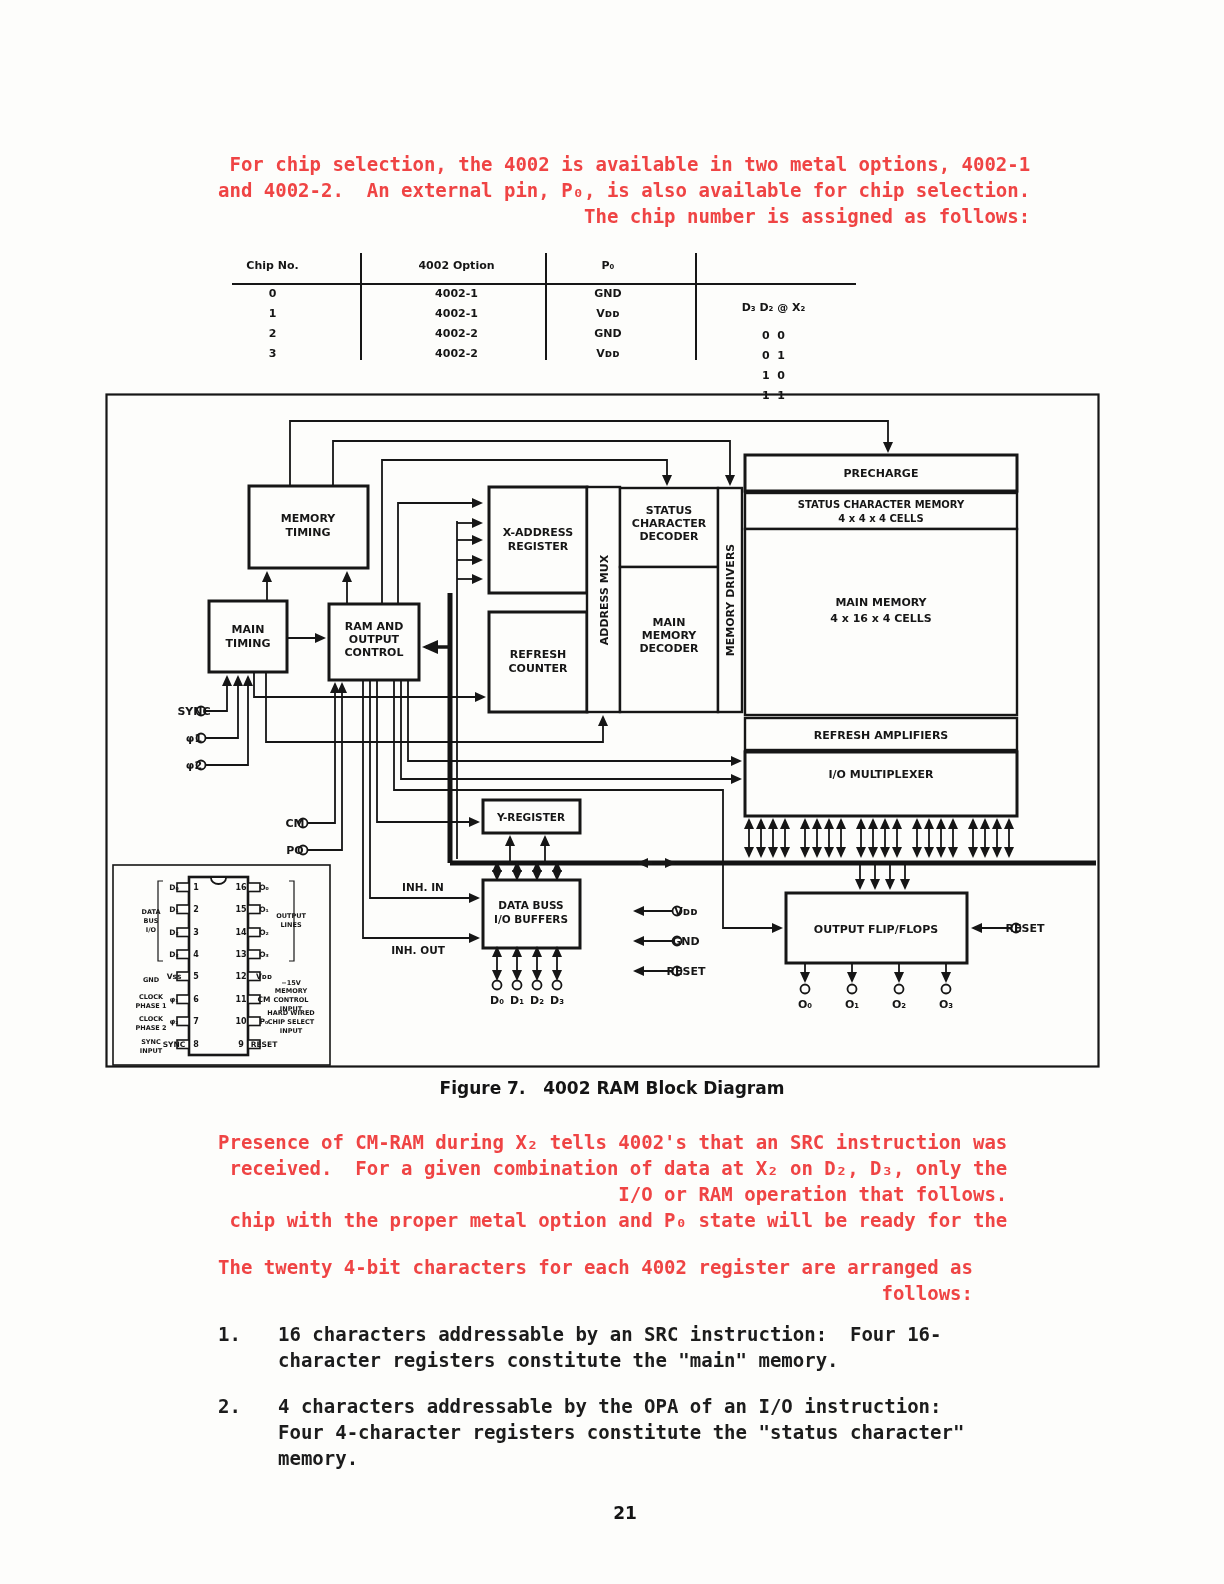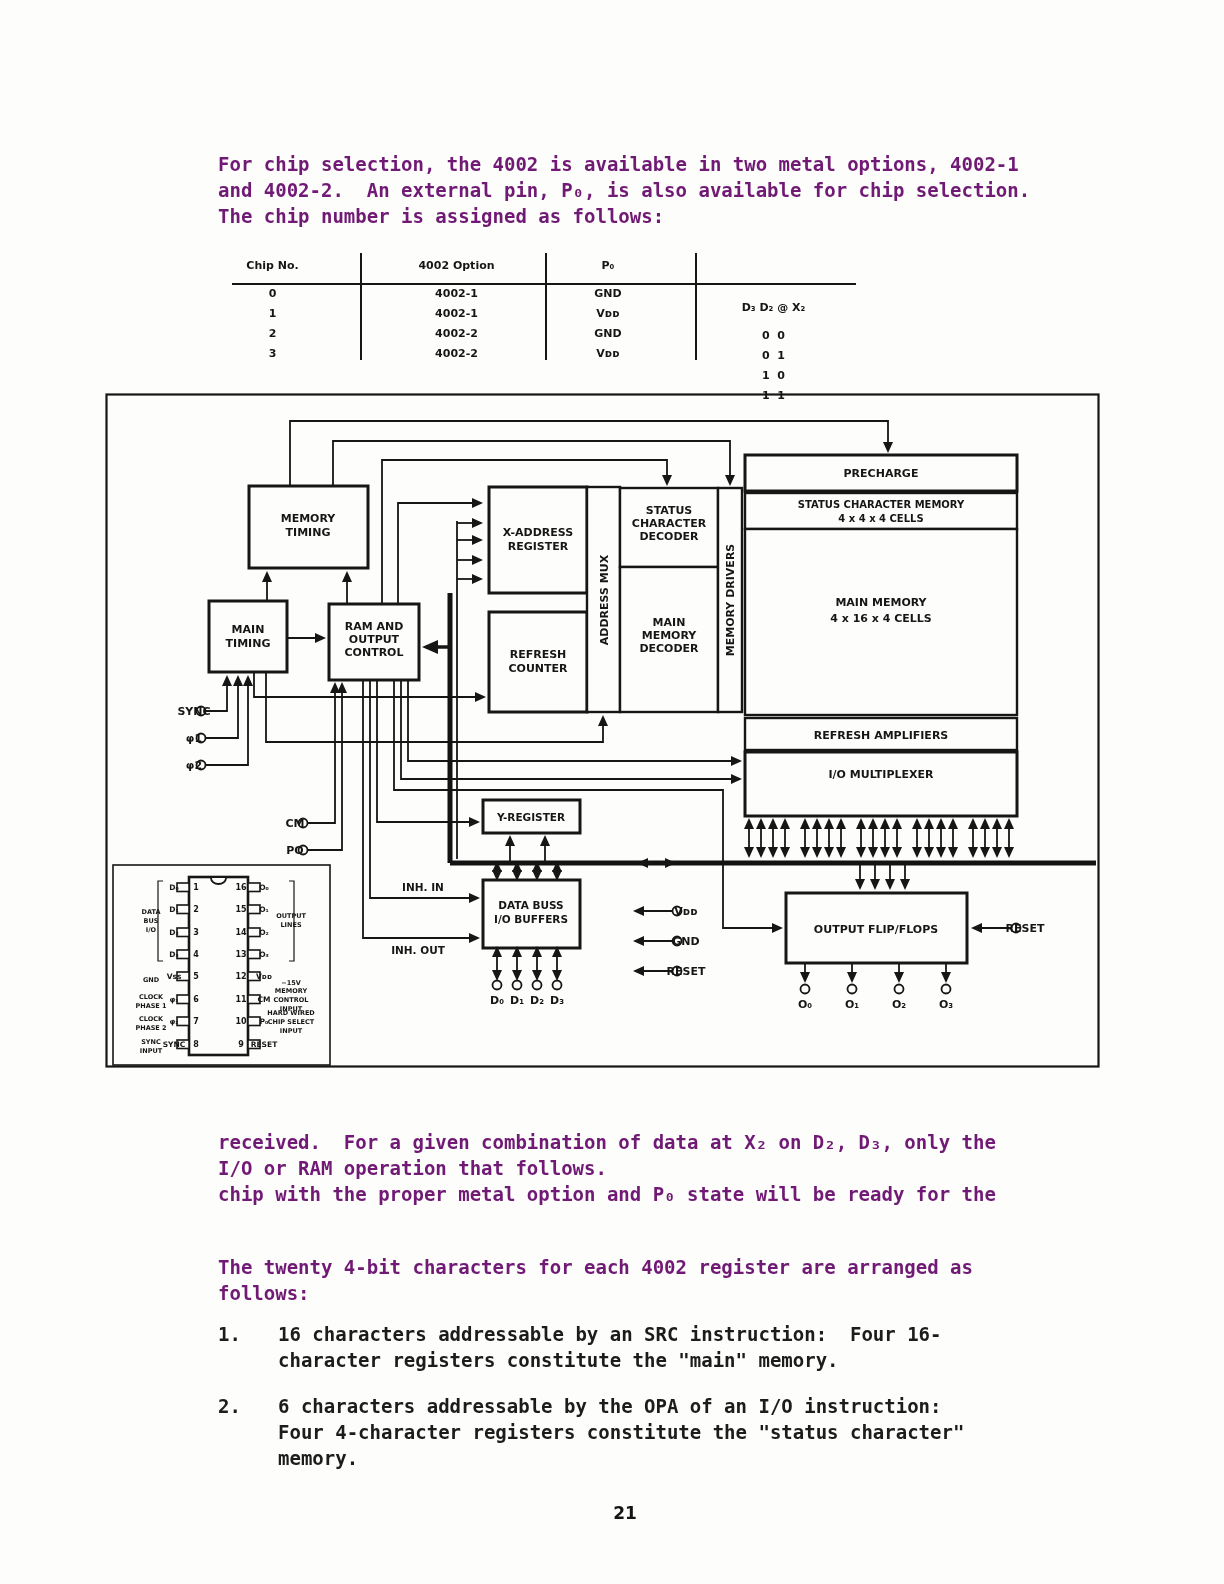--- a/index.html
+++ b/index.html
@@ -1,19 +1,19 @@
 <!DOCTYPE html>
 <html><head>
 <meta charset="utf-8">
 <style>
   html,body{margin:0;padding:0;background:#e8e8e4;}
   .page{position:relative;width:1224px;height:1584px;background:#fdfdfb;margin:0 auto;overflow:hidden;
         font-family:"DejaVu Sans Mono",monospace;color:#1b1b1b;}
   
-  .btext{position:absolute;left:218px;font:bold 19px/26px "DejaVu Sans Mono",monospace;color:#701a75;}
+  .btext{position:absolute;left:218px;font:bold 19px/26px "DejaVu Sans Mono",monospace;color:#ef4444;text-align:right;}
   .tline{white-space:pre;}
   .listitem{position:absolute;left:218px;font:bold 19px/26px "DejaVu Sans Mono",monospace;color:#1c1c1c;}
   .listnum{position:absolute;left:0;top:0;white-space:pre;}
   .listbody{margin-left:60px;}
   
   .chiptable{position:absolute;left:230px;top:253px;width:628px;height:110px;
              font-family:"DejaVu Sans",sans-serif;font-weight:bold;font-size:11px;color:#161616;}
   .th,.td{position:absolute;text-align:center;white-space:pre;}
   .c0{left:0;width:85px;}  .c1{left:134px;width:185px;}
   .c2{left:315px;width:126px;} .c3{left:462px;width:163px;margin-top:42px;}
@@ -356,22 +356,24 @@
           <text x="186" y="599.5" class="p65 ta-s">MEMORY</text>
           <text x="186" y="608.5" class="p65 ta-s">CONTROL</text>
           <text x="186" y="617.5" class="p65 ta-s">INPUT</text>
           <text x="186" y="621.5" class="p65 ta-s">HARD WIRED</text>
           <text x="186" y="630.5" class="p65 ta-s">CHIP SELECT</text>
           <text x="186" y="639.5" class="p65 ta-s">INPUT</text>
         </g>
     </g>
   </svg>
 
+  <div class="caption">Figure 7.   4002 RAM Block Diagram</div>
 
   <div class="btext" style="top:1129px">
+    <div class="tline">Presence of CM-RAM during X₂ tells 4002's that an SRC instruction was</div>
     <div class="tline">received.  For a given combination of data at X₂ on D₂, D₃, only the</div>
     <div class="tline">I/O or RAM operation that follows.</div>
     <div class="tline">chip with the proper metal option and P₀ state will be ready for the</div>
   </div>
 
   <div class="btext" style="top:1254px">
     <div class="tline">The twenty 4-bit characters for each 4002 register are arranged as</div>
     <div class="tline">follows:</div>
   </div>
 
@@ -379,20 +381,20 @@
     <span class="listnum">1.</span>
     <div class="listbody">
       <div class="tline">16 characters addressable by an SRC instruction:  Four 16-</div>
       <div class="tline">character registers constitute the "main" memory.</div>
     </div>
   </div>
 
   <div class="listitem" style="top:1393px">
     <span class="listnum">2.</span>
     <div class="listbody">
-      <div class="tline">6 characters addressable by the OPA of an I/O instruction:</div>
+      <div class="tline">4 characters addressable by the OPA of an I/O instruction:</div>
       <div class="tline">Four 4-character registers constitute the "status character"</div>
       <div class="tline">memory.</div>
     </div>
   </div>
 
   <div class="pagenum">21</div>
 </div>
 
 </body></html>

